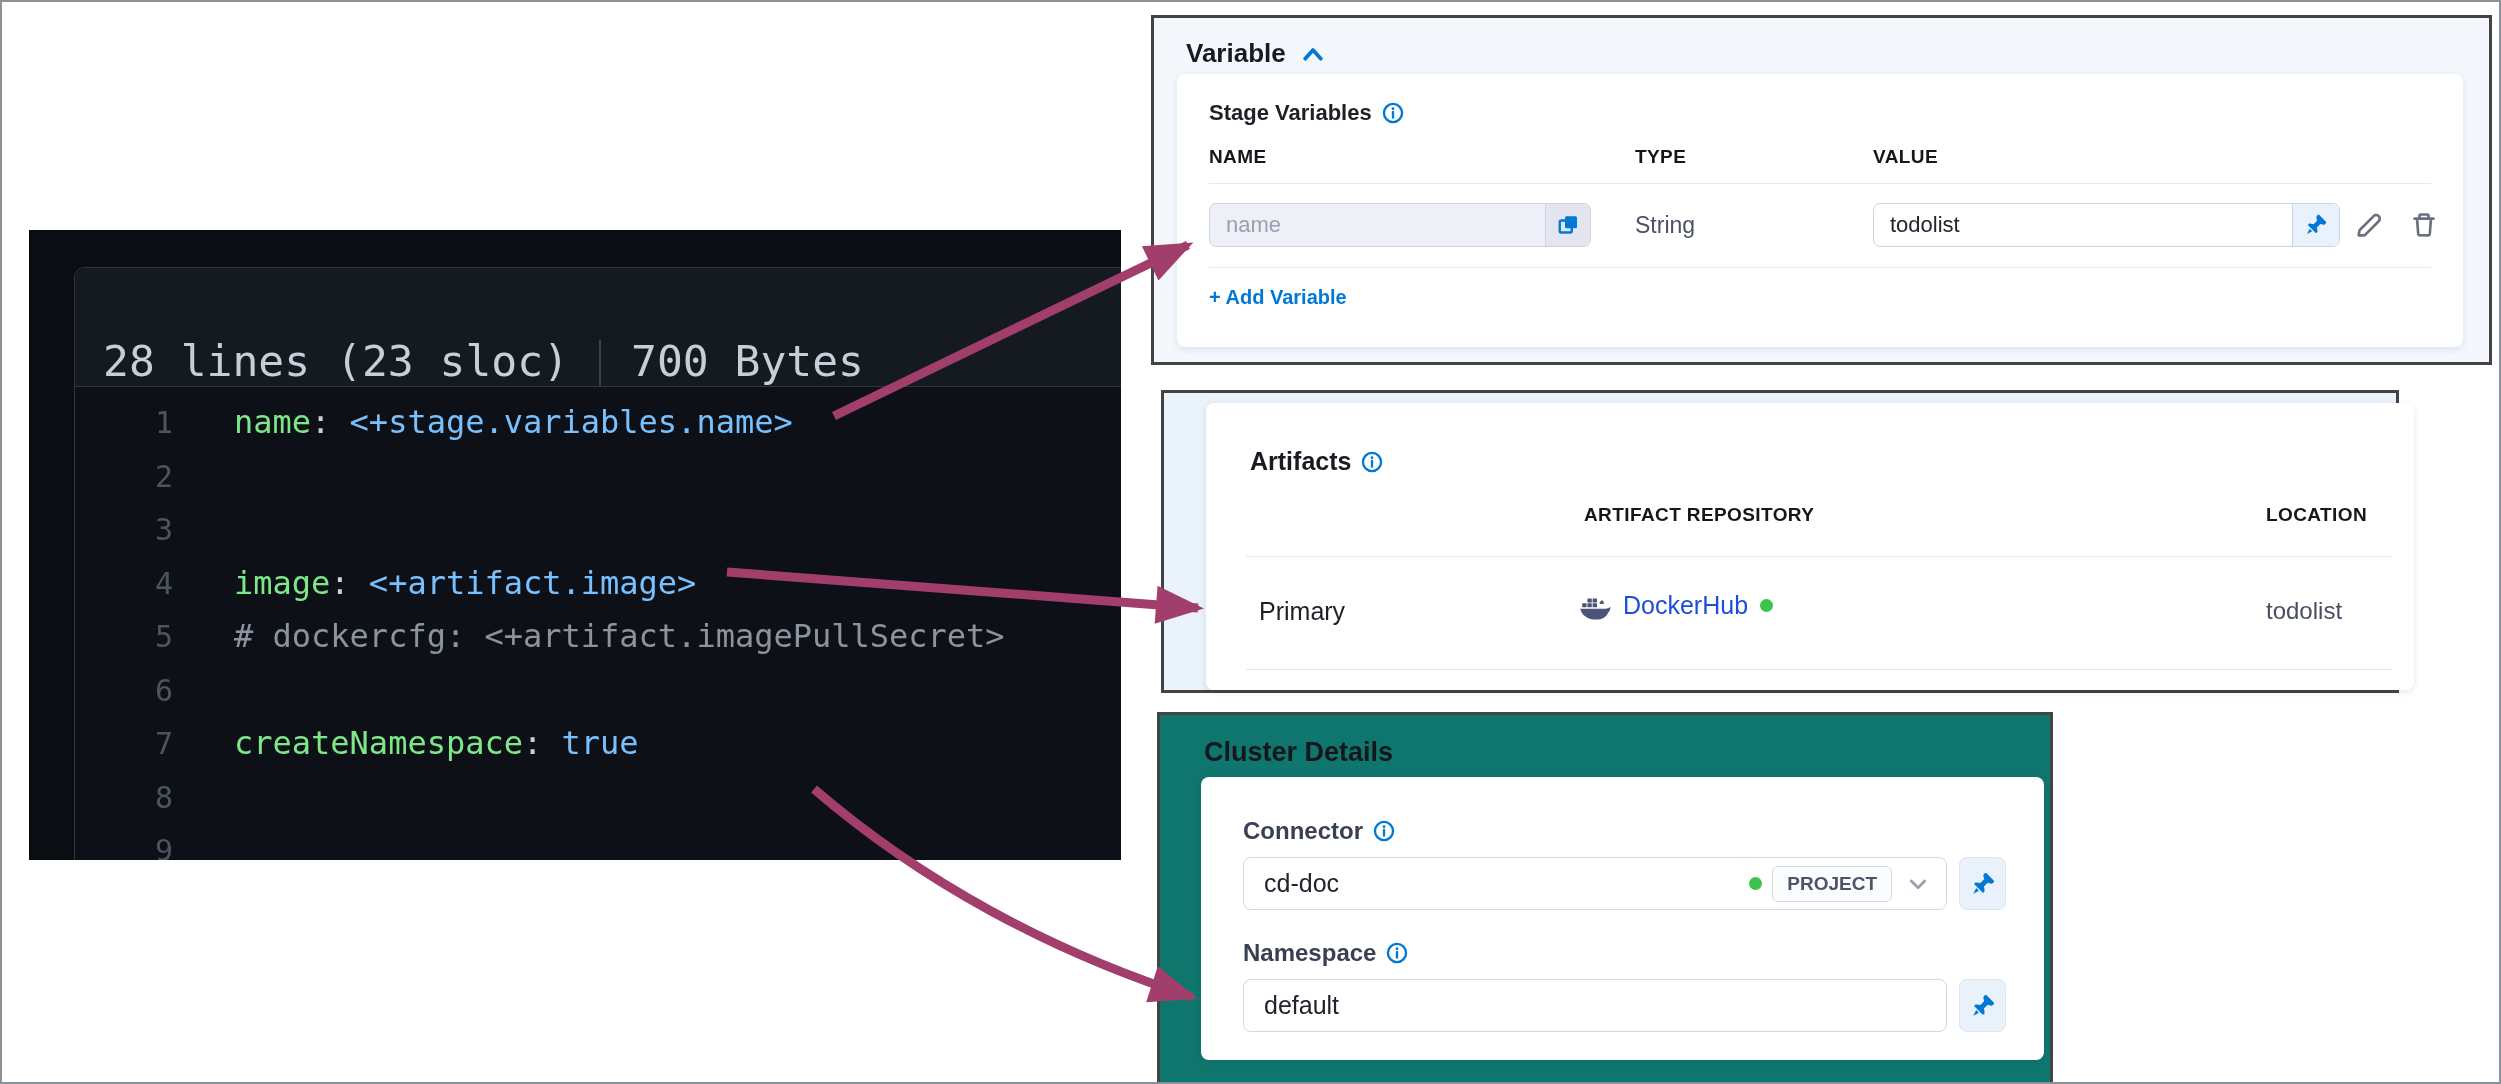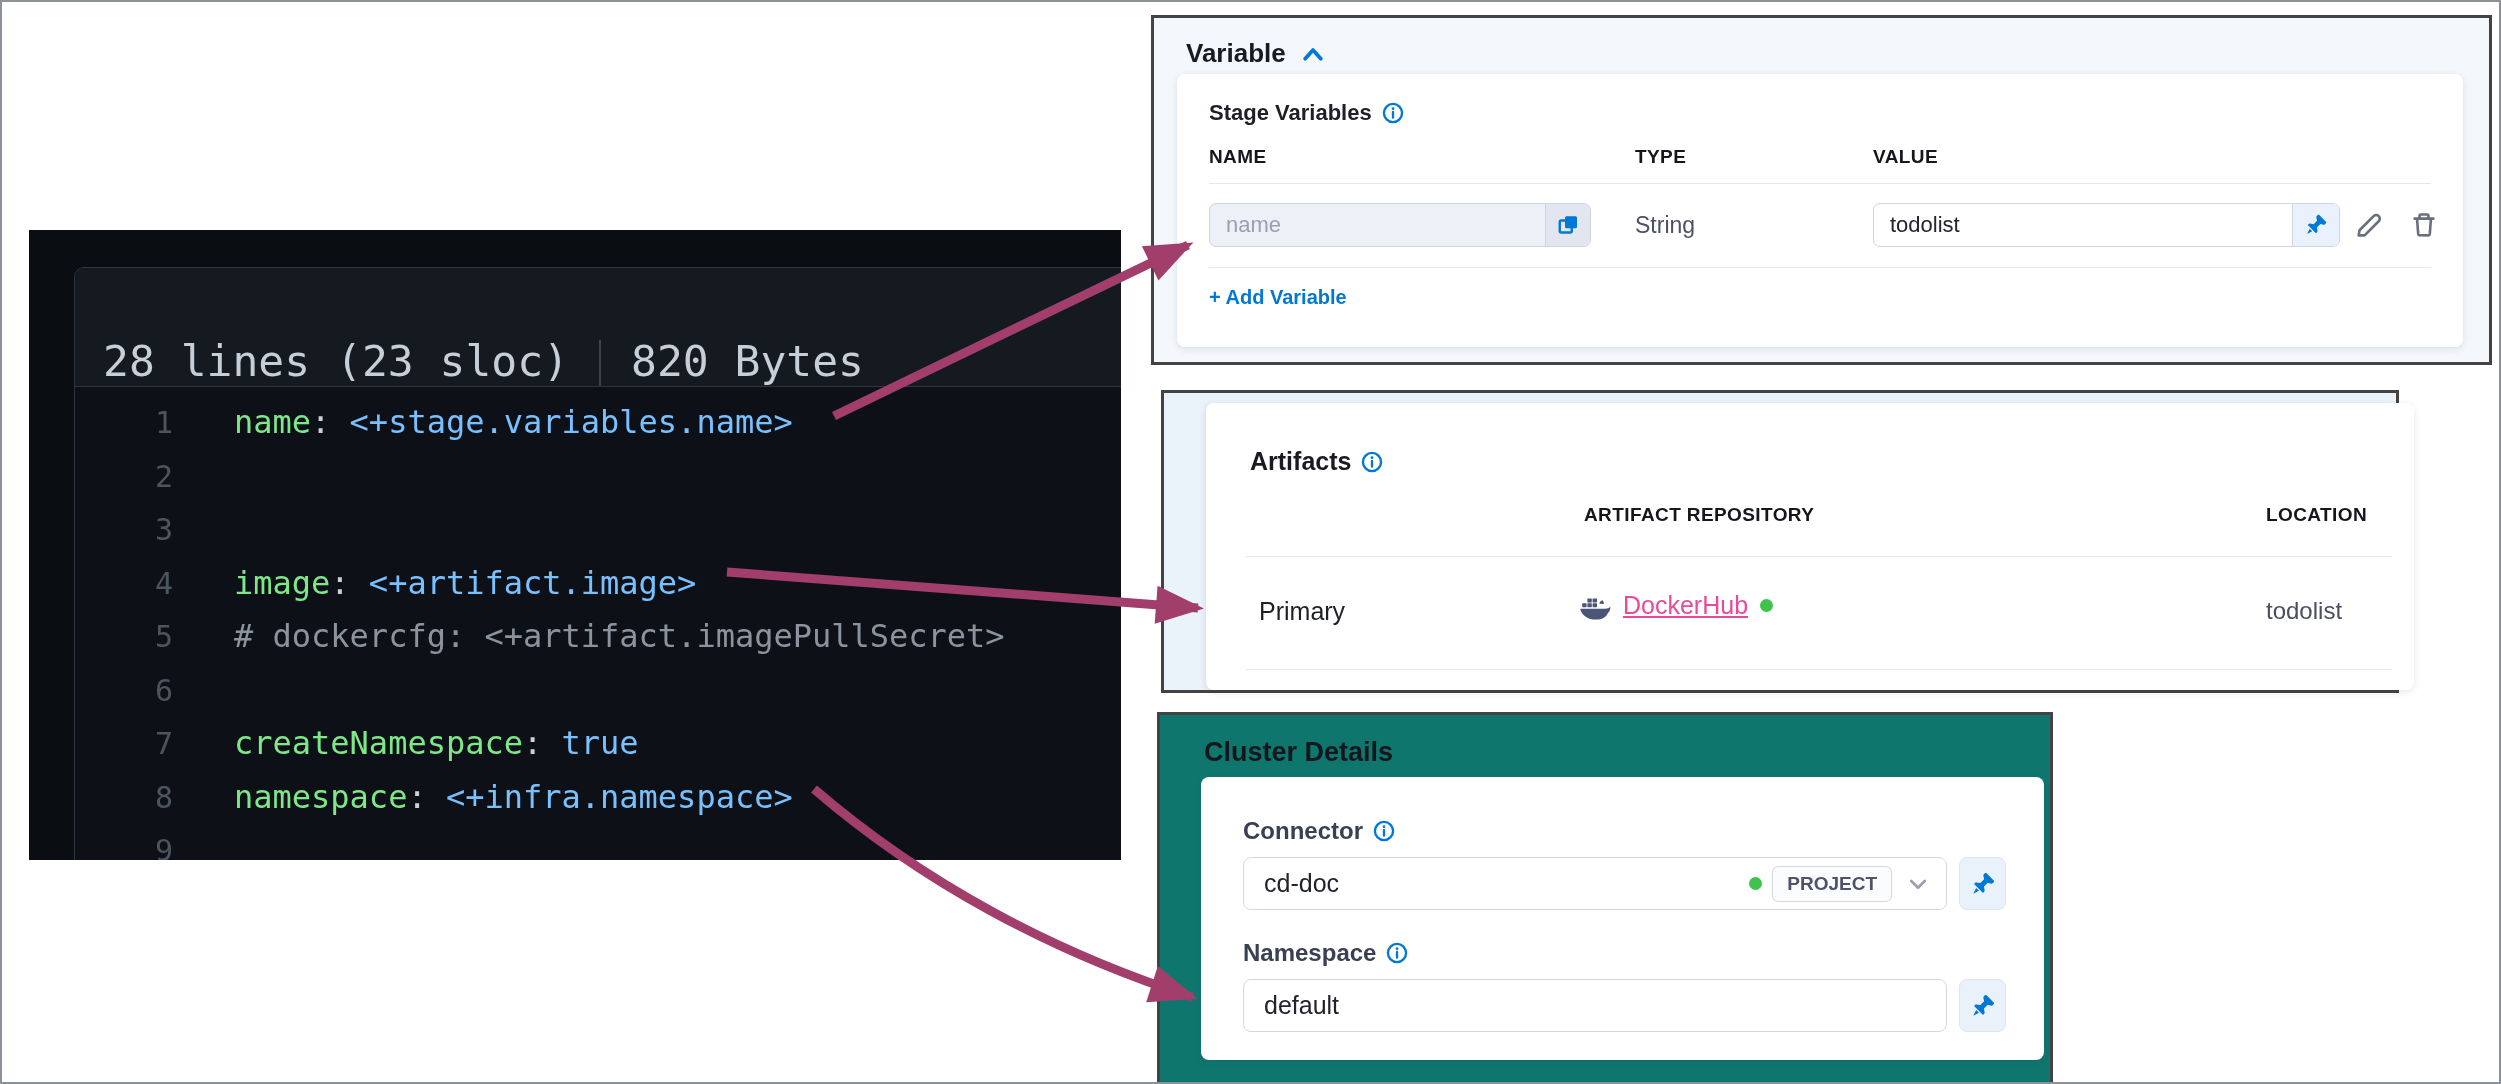--- a/index.html
+++ b/index.html
@@ -46,21 +46,21 @@
   #add-var{position:absolute;left:32px;top:212px;font-weight:bold;font-size:20px;color:#0278d5;cursor:pointer;}
 
   
   #art-panel{left:1159px;top:388px;width:1238px;height:303px;background:#eaf2fa;}
   #art-card{left:18px;top:10px;width:1208px;height:287px;margin-left:24px;}
   #artifacts-title{position:absolute;left:44px;top:44px;font-size:25px;font-weight:bold;color:#191b22;}
   #art-col1{left:378px;top:101px}#art-col2{left:1060px;top:101px}
   #art-div1{left:40px;right:22px;top:153px}#art-div2{left:40px;right:22px;top:266px}
   #art-primary{position:absolute;left:53px;top:194px;font-size:25px;color:#1e2027;font-weight:500;}
   #art-repo{position:absolute;left:373px;top:188px;display:flex;align-items:center;gap:12px;}
-  #art-repo .repo-name{font-size:25px;color:#ec4899;text-decoration:underline;}
+  #art-repo .repo-name{font-size:25px;color:#1d4ed8;}
   .status-dot{width:13px;height:13px;border-radius:50%;background:#3ec34c;flex:none;}
   #art-loc{position:absolute;left:1060px;top:194px;font-size:24px;color:#4a4e60;}
 
   
   #clu-panel{left:1155px;top:710px;width:896px;height:392px;background:#0f766e;}
   #clu-title{position:absolute;left:44px;top:22px;font-size:27px;font-weight:bold;color:#14161e;}
   #clu-card{left:41px;top:62px;width:843px;height:283px;}
   .fld-label{position:absolute;left:42px;font-size:24px;font-weight:600;color:#3a4054;}
   #conn-label{top:40px}#ns-label{top:162px}
   .fld-input{position:absolute;left:42px;width:704px;height:53px;background:#fff;border:1px solid #d5d8e4;border-radius:8px;display:flex;align-items:center;box-sizing:border-box;padding:0 16px 0 20px;}
@@ -77,31 +77,31 @@
 </head>
 <body>
 
 <div id="canvas">
 
   <div id="code-panel">
     <div id="code-box">
       <div id="code-header">
         <span>28 lines (23 sloc)</span>
         <span class="code-hdr-div"></span>
-        <span>820 Bytes</span>
+        <span>700 Bytes</span>
       </div>
       <div id="code-lines">
           <div class="code-line"><span class="ln-num">1</span><span class="ln-code"><span class="tok-key">name</span><span class="tok-punc">: </span><span class="tok-val">&lt;+stage.variables.name&gt;</span></span></div>
           <div class="code-line"><span class="ln-num">2</span></div>
           <div class="code-line"><span class="ln-num">3</span><span class="ln-code"></span></div>
           <div class="code-line"><span class="ln-num">4</span><span class="ln-code"><span class="tok-key">image</span><span class="tok-punc">: </span><span class="tok-val">&lt;+artifact.image&gt;</span></span></div>
           <div class="code-line"><span class="ln-num">5</span><span class="ln-code"><span class="tok-comment"># dockercfg: &lt;+artifact.imagePullSecret&gt;</span></span></div>
           <div class="code-line"><span class="ln-num">6</span><span class="ln-code"></span></div>
           <div class="code-line"><span class="ln-num">7</span><span class="ln-code"><span class="tok-key">createNamespace</span><span class="tok-punc">: </span><span class="tok-val">true</span></span></div>
-          <div class="code-line"><span class="ln-num">8</span><span class="ln-code"><span class="tok-key">namespace</span><span class="tok-punc">: </span><span class="tok-val">&lt;+infra.namespace&gt;</span></span></div>
+          <div class="code-line"><span class="ln-num">8</span></div>
           <div class="code-line"><span class="ln-num">9</span><span class="ln-code"></span></div>
         </div>
     </div>
   </div>
 
   <div id="adv-panel" class="panel">
     <div id="adv-title">
       <span>Variable</span>
       <svg class="info-svg" width="26" height="22" viewBox="0 0 16 14">
         <path d="M3 10 L8 4.5 L13 10" fill="none" stroke="#0278d5" stroke-width="2.4" stroke-linecap="round" stroke-linejoin="round"></path>

